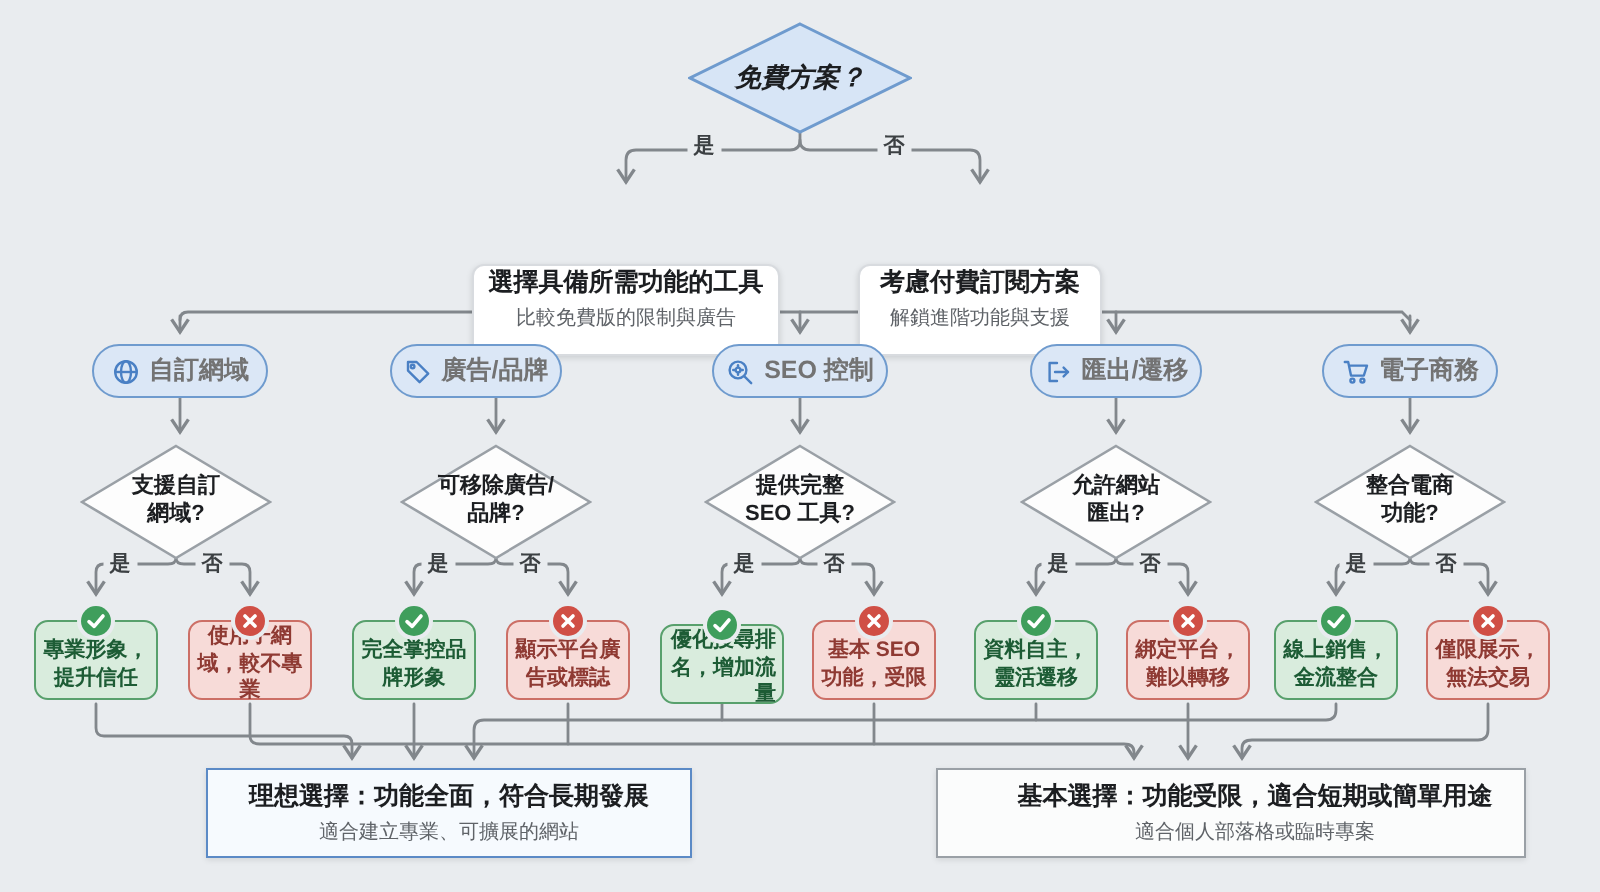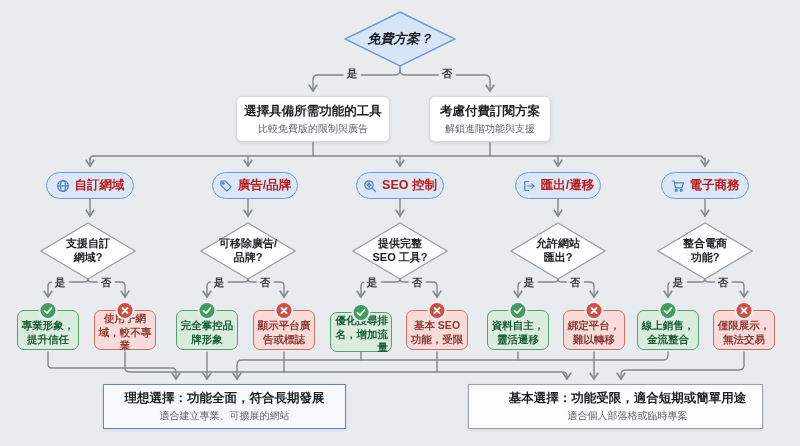--- a/index.html
+++ b/index.html
@@ -11,28 +11,28 @@
 
   
   .diamond-label{display:flex;flex-direction:column;align-items:center;justify-content:center;
     text-align:center;font-weight:bold;color:#1c1e21;}
   .root-q{font-size:13px;}
   .dec-q{font-size:11px;line-height:1.25;}
 
   
   .branch-box{background:#ffffff;border:1px solid #d8dbdf;border-radius:6px;
     box-shadow:0 1px 3px rgba(0,0,0,.13);display:flex;flex-direction:column;
-    align-items:center;justify-content:center;gap:2px;}
+    align-items:center;gap:2px;margin-top:36px;}
   .branch-title{font-size:12.5px;font-weight:bold;color:#1c1e21;white-space:nowrap;}
   .branch-sub{font-size:10px;color:#5f6368;white-space:nowrap;}
 
   
   .pill{height:27px;background:#dbe7f6;border:1.3px solid #6f9bce;border-radius:14px;
     display:flex;align-items:center;justify-content:center;gap:5px;
-    font-size:12.5px;font-weight:bold;color:#b91c1c;white-space:nowrap;}
+    font-size:12.5px;font-weight:bold;color:#737373;white-space:nowrap;}
   .pill svg{flex:0 0 auto;}
 
   
   .yn{font-size:10.5px;color:#3c4043;background:#e9ecef;padding:0 3px;line-height:12px;
     transform:translateX(-50%);white-space:nowrap;font-weight:bold;}
 
   
   .outcome{width:62px;height:40px;border-radius:7px;display:flex;align-items:center;
     justify-content:center;text-align:center;font-size:10.5px;font-weight:bold;
     line-height:1.3;padding:7px 3px 2px 3px;}
@@ -131,21 +131,21 @@
   <div class="node pill" style="left:46px;top:172px;width:88px;">
     <svg width="14" height="14" viewBox="0 0 14 14">
       <g fill="none" stroke="#4a80c4" stroke-width="1.2">
         <circle cx="7" cy="7" r="5.4"></circle>
           <ellipse cx="7" cy="7" rx="2.5" ry="5.4"></ellipse>
         <line x1="1.6" y1="7" x2="12.4" y2="7"></line>
       </g>
     </svg>
     <span>自訂網域</span>
   </div>
-  <div class="node pill" style="left:212px;top:172px;width:86px;">
+  <div class="node pill" style="left:195px;top:172px;width:86px;">
     <svg width="14" height="14" viewBox="0 0 14 14">
       <g fill="none" stroke="#4a80c4" stroke-width="1.2" stroke-linejoin="round">
         <path d="M2,2 h4.3 l5.8,5.8 l-4.3,4.3 l-5.8,-5.8 z"></path>
         <circle cx="4.3" cy="4.3" r="0.9"></circle>
       </g>
     </svg>
     <span>廣告/品牌</span>
   </div>
   <div class="node pill" style="left:356px;top:172px;width:88px;">
     <svg width="14" height="14" viewBox="0 0 14 14">

